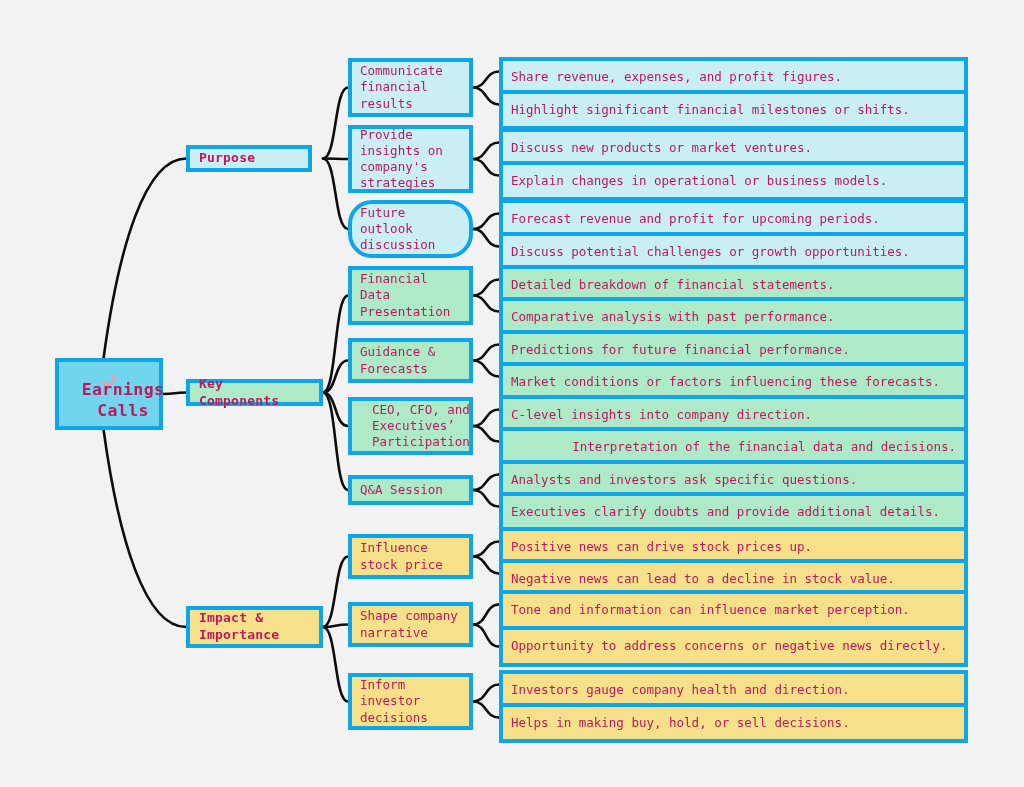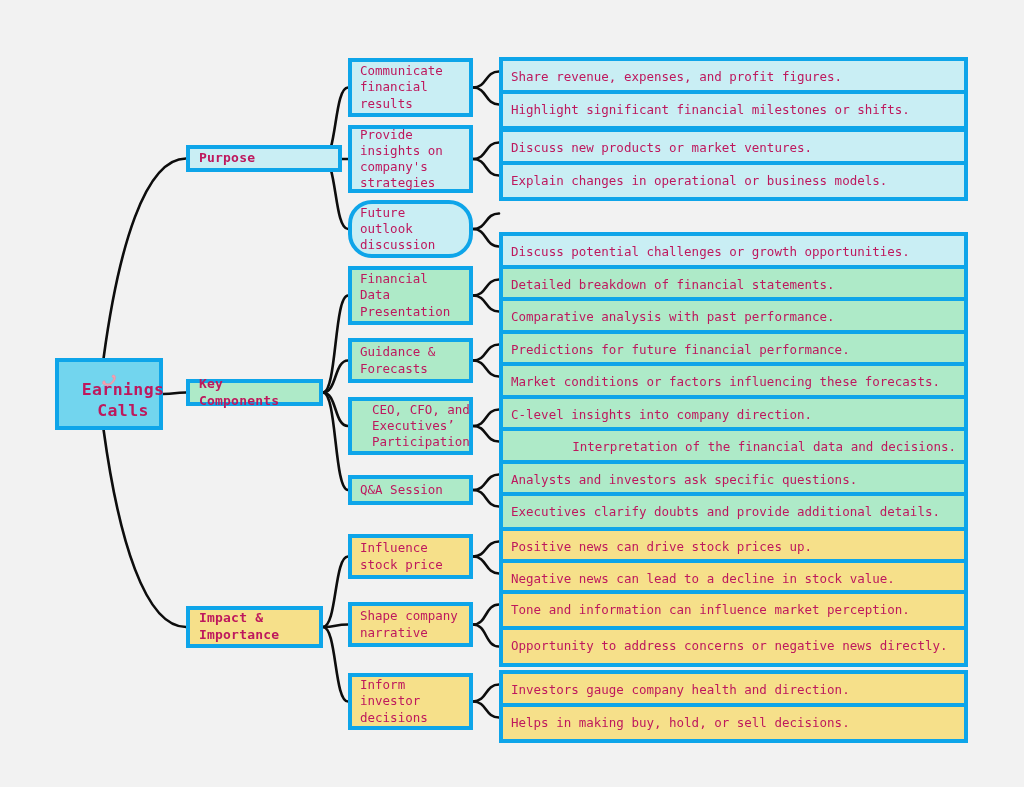--- a/index.html
+++ b/index.html
@@ -102,35 +102,36 @@
       <path d="M 473 624.5 C 487.3 624.5, 484.7 646.5, 499 646.5" fill="none" stroke="#0d0d0d" stroke-width="2.6" stroke-linecap="round"></path>
       <path d="M 323 627 C 337 627, 334 701.5, 348 701.5" fill="none" stroke="#0d0d0d" stroke-width="2.6" stroke-linecap="round"></path>
       <path d="M 473 701.5 C 487.3 701.5, 484.7 684.5, 499 684.5" fill="none" stroke="#0d0d0d" stroke-width="2.6" stroke-linecap="round"></path>
       <path d="M 473 701.5 C 487.3 701.5, 484.7 717.5, 499 717.5" fill="none" stroke="#0d0d0d" stroke-width="2.6" stroke-linecap="round"></path>
     </svg>
 <div class="node root c-root" style="left: 55px; top: 358px; width: 108px; height: 72px; background: rgb(114, 213, 238);"><svg class="phone" viewBox="0 0 24 24">
         <path d="M6.2 17.6c-1.2-1.2-1.6-2.8-1.0-3.9 .5-1.0 1.6-1.2 2.3-.7 .6 .5 .6 1.3 .2 1.8 .9 .9 2.2 1.5 3.6 1.3 1.6-.2 2.9-1.3 3.9-2.4 1.2-1.4 1.9-3.0 1.7-4.3-.7 .1-1.4-.3-1.6-1.0-.2-.8 .3-1.6 1.2-1.8 1.2-.3 2.3 .6 2.5 2.0 .3 2.0-.7 4.3-2.4 6.2-1.7 1.9-3.9 3.2-6.0 3.3-1.6 .1-3.2-.5-4.4-1.5z" fill="#f5a0b0" stroke="#e98aa0" stroke-width="0.5"></path>
         <path d="M5.5 17.0 L3.6 18.4" stroke="#9fd8ec" stroke-width="1.1" stroke-linecap="round" fill="none"></path>
       </svg><span class="label">Earnings
 Calls</span></div>
-    <div class="node branch" style="left: 186px; top: 145px; width: 156px; height: 27px; background: rgb(201, 238, 244);"><span>Purpose</span></div>
+    <div class="node branch" style="left: 186px; top: 145px; width: 126px; height: 27px; background: rgb(201, 238, 244);"><span>Purpose</span></div>
     <div class="node mid" style="left: 348px; top: 58px; width: 125px; height: 59px; background: rgb(201, 238, 244);"><span>Communicate
 financial
 results</span></div>
     <div class="node leaf" style="left: 499px; top: 57px; width: 469px; height: 29px; background: rgb(201, 238, 244);"><span>Share revenue, expenses, and profit figures.</span></div>
     <div class="node leaf" style="left: 499px; top: 90px; width: 469px; height: 29px; background: rgb(201, 238, 244);"><span>Highlight significant financial milestones or shifts.</span></div>
     <div class="node mid" style="left: 348px; top: 125px; width: 125px; height: 68px; background: rgb(201, 238, 244);"><span>Provide
 insights on
 company's
 strategies</span></div>
     <div class="node leaf" style="left: 499px; top: 128px; width: 469px; height: 29px; background: rgb(201, 238, 244);"><span>Discuss new products or market ventures.</span></div>
     <div class="node leaf" style="left: 499px; top: 161px; width: 469px; height: 29px; background: rgb(201, 238, 244); text-align: center;"><span>Explain changes in operational or business models.</span></div>
     <div class="node mid" style="left: 348px; top: 200px; width: 125px; height: 58px; background: rgb(201, 238, 244); border-radius: 24px;"><span>Future
 outlook
 discussion</span></div>
+    <div class="node leaf" style="left: 499px; top: 199px; width: 469px; height: 29px; background: rgb(201, 238, 244);"><span>Forecast revenue and profit for upcoming periods.</span></div>
     <div class="node leaf" style="left: 499px; top: 232px; width: 469px; height: 29px; background: rgb(201, 238, 244);"><span>Discuss potential challenges or growth opportunities.</span></div>
     <div class="node branch" style="left: 186px; top: 379px; width: 137px; height: 27px; background: rgb(174, 234, 200);"><span>Key Components</span></div>
     <div class="node mid" style="left: 348px; top: 266px; width: 125px; height: 59px; background: rgb(174, 234, 200);"><span>Financial
 Data
 Presentation</span></div>
     <div class="node leaf" style="left: 499px; top: 265px; width: 469px; height: 29px; background: rgb(174, 234, 200);"><span>Detailed breakdown of financial statements.</span></div>
     <div class="node leaf" style="left: 499px; top: 297px; width: 469px; height: 29px; background: rgb(174, 234, 200);"><span>Comparative analysis with past performance.</span></div>
     <div class="node mid" style="left: 348px; top: 338px; width: 125px; height: 45px; background: rgb(174, 234, 200);"><span>Guidance &amp;
 Forecasts</span></div>
     <div class="node leaf" style="left: 499px; top: 330px; width: 469px; height: 29px; background: rgb(174, 234, 200);"><span>Predictions for future financial performance.</span></div>

